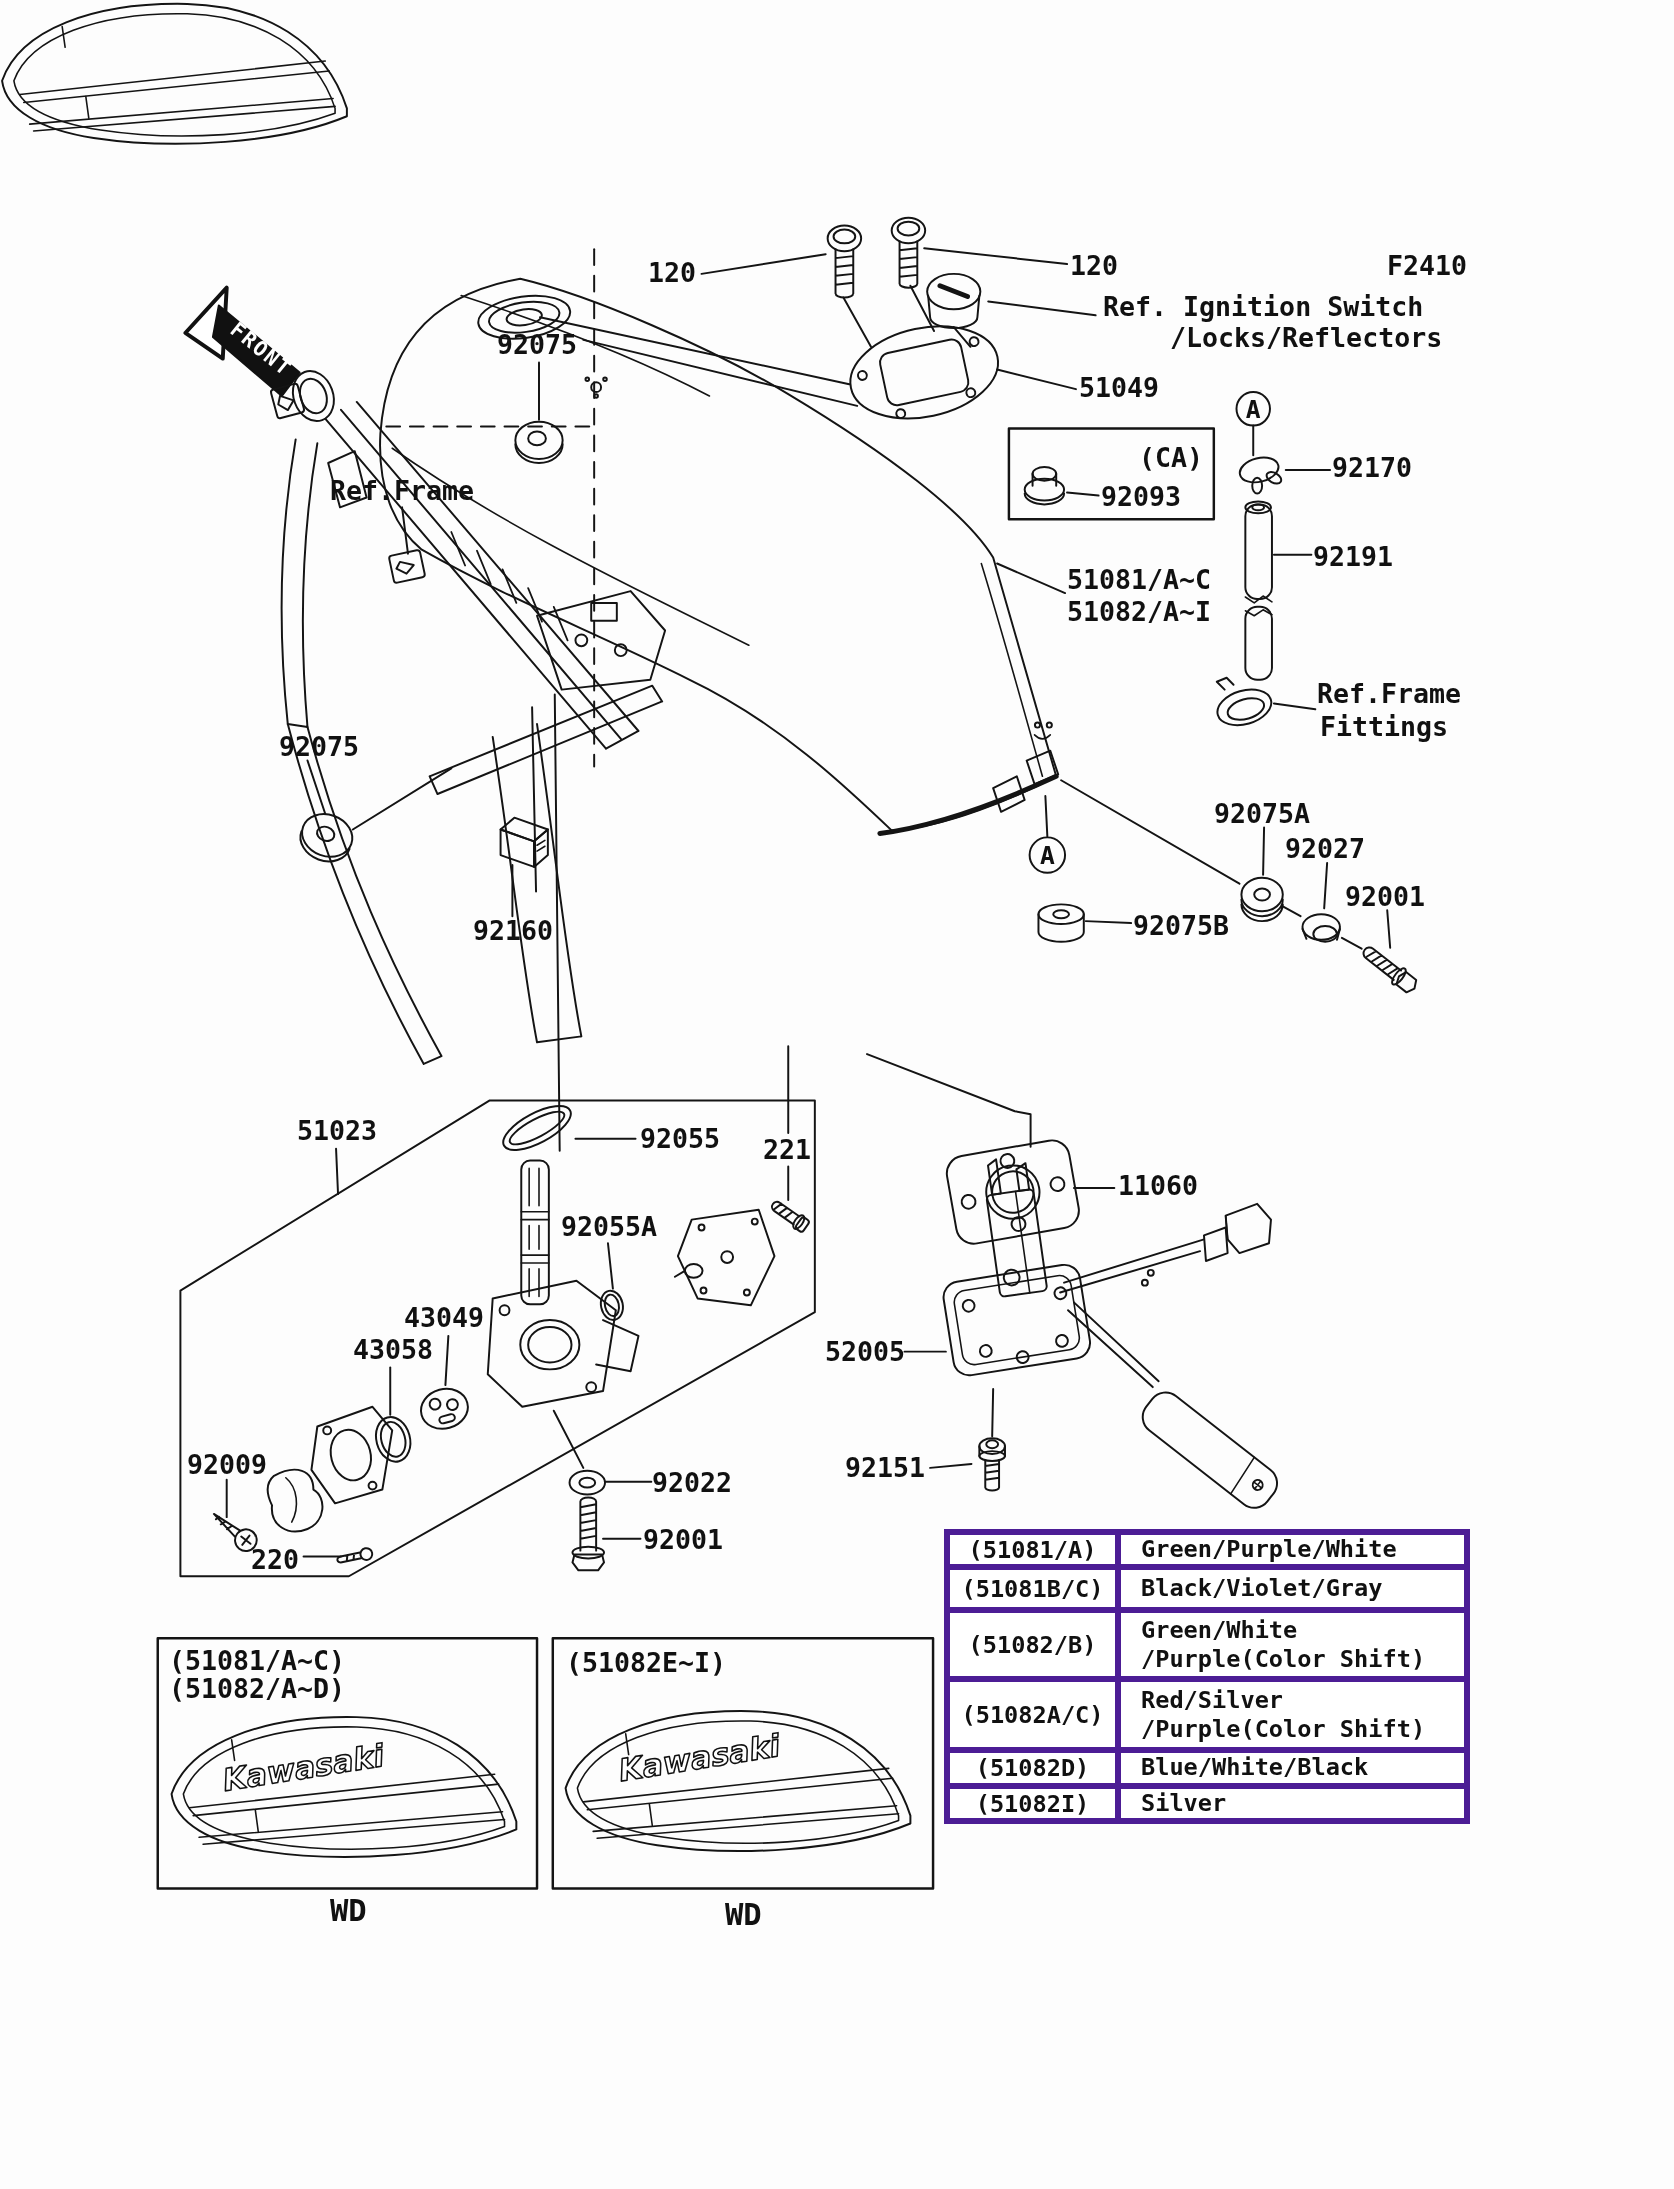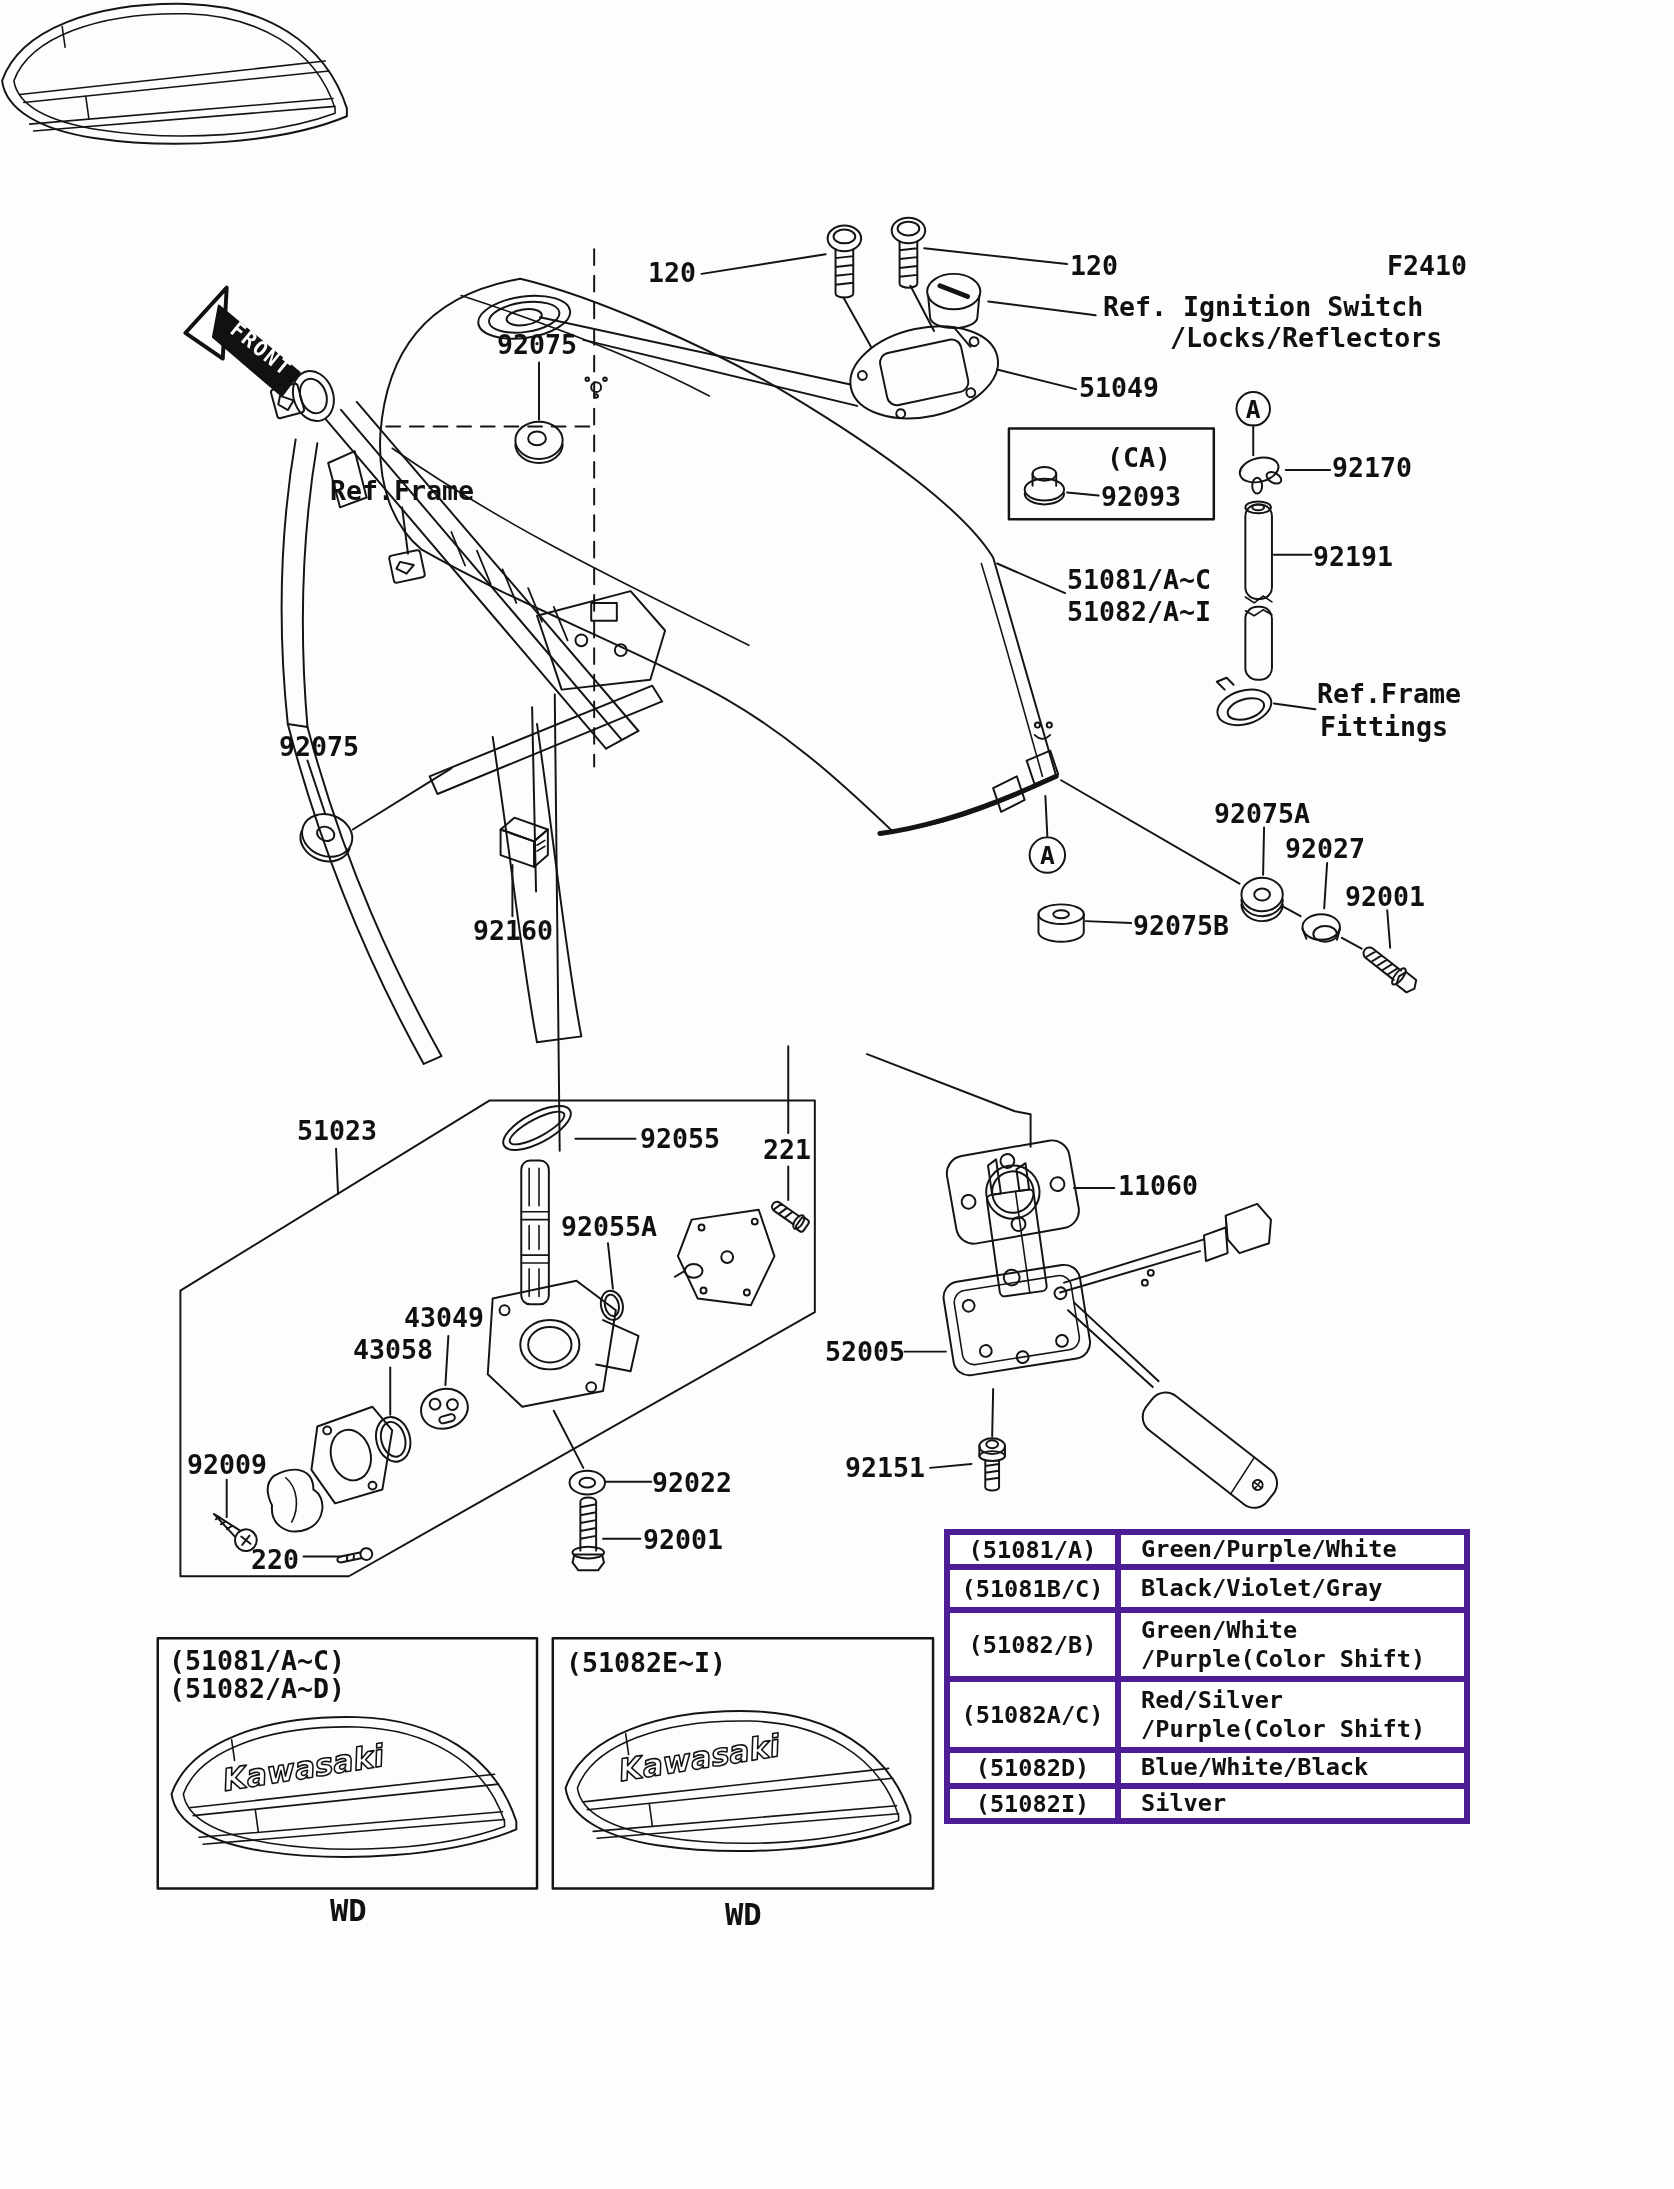--- a/index.html
+++ b/index.html
@@ -370,21 +370,21 @@
 </svg>
 
 <div class="lbl" style="left:648px;top:259px">120</div>
 <div class="lbl" style="left:1070px;top:252px">120</div>
 <div class="lbl" style="left:1387px;top:252px">F2410</div>
 <div class="lbl" style="left:1103px;top:293px">Ref. Ignition Switch</div>
 <div class="lbl" style="left:1170px;top:324px">/Locks/Reflectors</div>
 <div class="lbl" style="left:1079px;top:374px">51049</div>
 <div class="lbl" style="left:497px;top:331px">92075</div>
 <div class="lbl" style="left:330px;top:477px">Ref.Frame</div>
-<div class="lbl" style="left:1107px;top:444px">(CA)</div>
+<div class="lbl" style="left:1139px;top:444px">(CA)</div>
 <div class="lbl" style="left:1101px;top:483px">92093</div>
 <div class="lbl" style="left:1332px;top:454px">92170</div>
 <div class="lbl" style="left:1313px;top:543px">92191</div>
 <div class="lbl" style="left:1317px;top:680px">Ref.Frame</div>
 <div class="lbl" style="left:1320px;top:713px">Fittings</div>
 <div class="lbl" style="left:1067px;top:566px">51081/A~C</div>
 <div class="lbl" style="left:1067px;top:598px">51082/A~I</div>
 <div class="lbl" style="left:279px;top:733px">92075</div>
 <div class="lbl" style="left:473px;top:917px">92160</div>
 <div class="lbl" style="left:1214px;top:800px">92075A</div>

